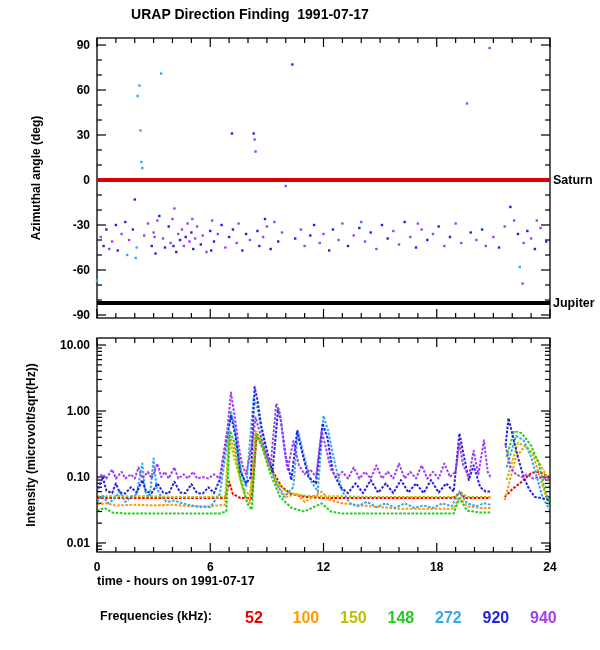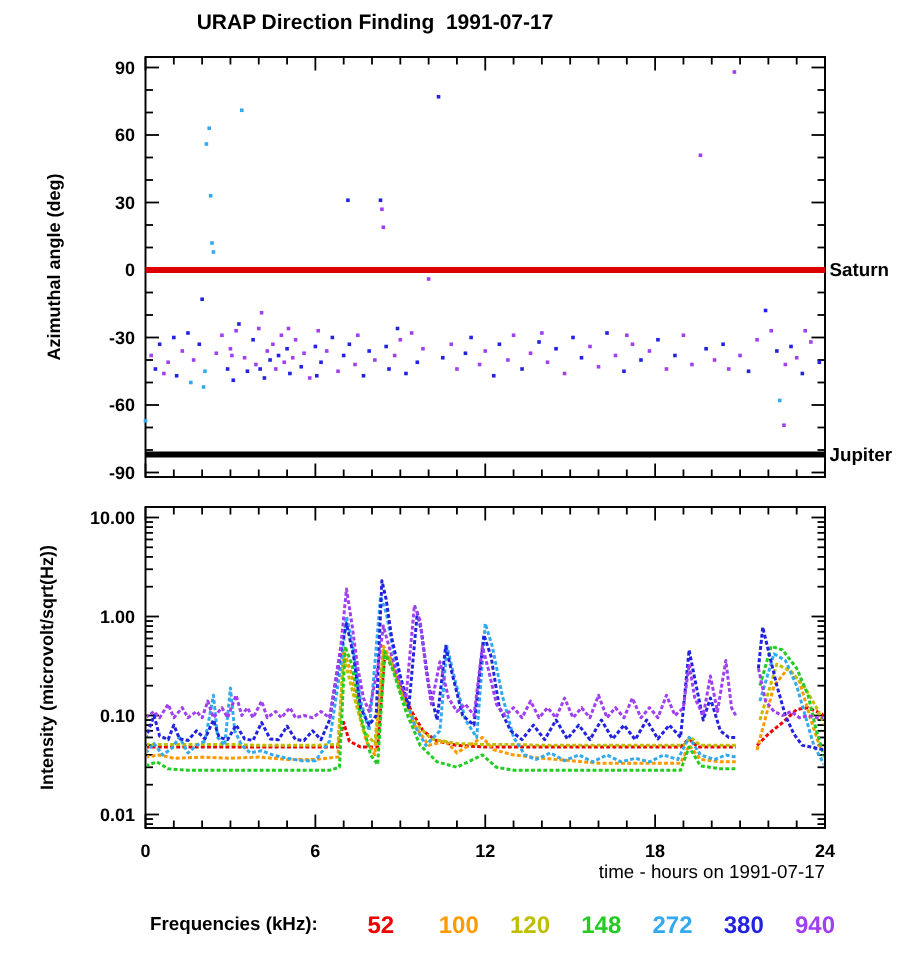--- a/index.html
+++ b/index.html
@@ -2,22 +2,22 @@
 <html><head>
 <meta charset="utf-8">
 <style>
   html,body{margin:0;padding:0;background:#ffffff;}
   #stage{position:relative;width:600px;height:650px;background:#ffffff;overflow:hidden;
          font-family:"Liberation Sans", sans-serif;}
   #chart-title{position:absolute;top:6px;left:0;width:500px;text-align:center;
                font-size:14px;font-weight:bold;color:#000;white-space:pre;}
   .ylab{position:absolute;font-size:12px;font-weight:bold;color:#000;white-space:nowrap;
         transform:translate(-50%,-50%) rotate(-90deg);}
-  #xlab{position:absolute;left:97px;top:574px;width:453px;text-align:right;
-        font-size:12.5px;font-weight:normal;color:#000;}
+  #xlab{position:absolute;left:97px;top:574px;width:453px;text-align:left;
+        font-size:12.5px;font-weight:bold;color:#000;}
   .planet{position:absolute;left:553px;font-size:12.5px;font-weight:bold;color:#000;text-align:center;}
   #legend-row{position:absolute;top:609px;left:0;width:600px;height:20px;}
   #legend-label{position:absolute;left:100px;top:0;font-size:12.5px;font-weight:bold;color:#000;text-align:center;}
   .legend-item{position:absolute;top:0;font-size:16px;font-weight:bold;}
   svg text{font-family:"Liberation Sans", sans-serif;font-size:12px;font-weight:bold;fill:#000;}
 </style>
 </head>
 <body>
 
 <div id="stage">
@@ -411,19 +411,19 @@
 
   <div class="planet" style="top:173px;">Saturn</div>
   <div class="planet" style="top:296px;">Jupiter</div>
 
   <div id="xlab">time - hours on 1991-07-17</div>
 
   <div id="legend-row">
     <span id="legend-label">Frequencies (kHz):</span>
   <span class="legend-item" style="left: 245px; color: rgb(238, 0, 0);">52</span>
       <span class="legend-item" style="left: 292.5px; color: rgb(255, 153, 0); text-align: right;">100</span>
-      <span class="legend-item" style="left: 340px; color: rgb(191, 191, 0);">120</span>
+      <span class="legend-item" style="left: 340px; color: rgb(191, 191, 0);">150</span>
       <span class="legend-item" style="left: 387.5px; color: rgb(34, 204, 34); text-align: center;">148</span>
       <span class="legend-item" style="left: 435px; color: rgb(51, 170, 238);">272</span>
-      <span class="legend-item" style="left: 482.5px; color: rgb(34, 34, 224);">380</span>
+      <span class="legend-item" style="left: 482.5px; color: rgb(34, 34, 224);">920</span>
       <span class="legend-item" style="left: 530px; color: rgb(160, 64, 240);">940</span>
     </div>
 </div>
 
 </body></html>

